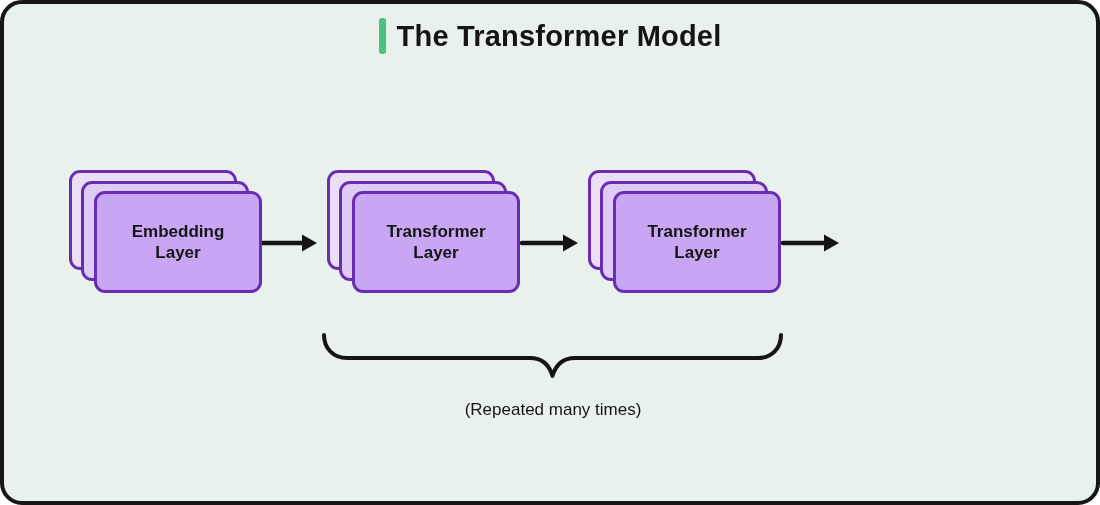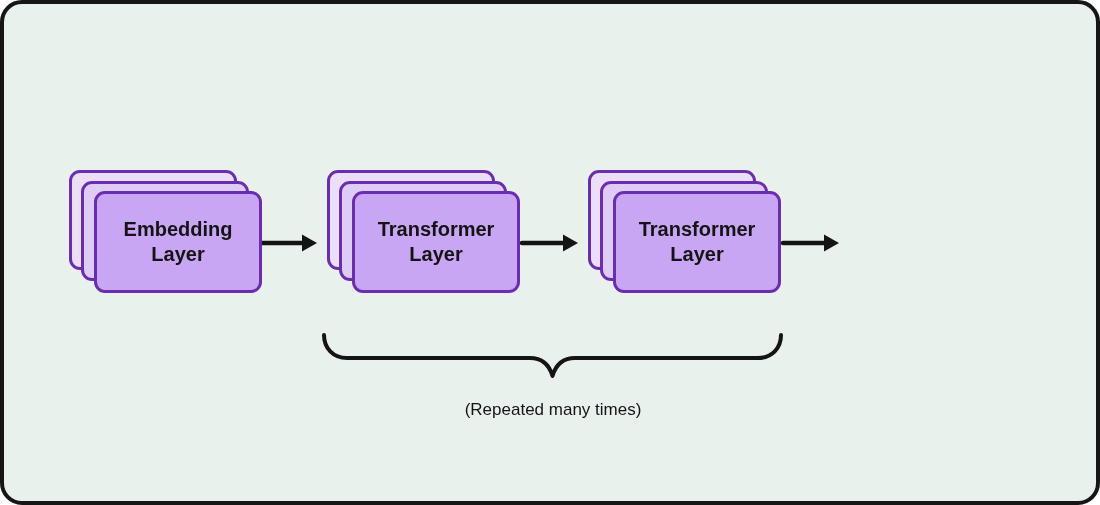--- a/index.html
+++ b/index.html
@@ -66,21 +66,21 @@
   .card.front {
     left: 25px; top: 21px;
     height: 102px;
     background: var(--card-front, #c9a6f4);
     display: flex;
     align-items: center;
     justify-content: center;
     text-align: center;
   }
   .card-label {
-    font-size: 20px;
+    font-size: 17px;
     font-weight: 600;
     line-height: 1.25;
     color: var(--text, #141414);
     padding: 0 10px;
   }
   
   .overlay {
     position: absolute;
     top: 0;
     left: 0;
@@ -98,20 +98,24 @@
     font-size: 17px;
     font-weight: 500;
     color: var(--text, #141414);
   }
 </style>
 </head>
 <body>
 
 <div class="canvas">
 
+  <div class="title-row">
+    <span class="accent-bar"></span>
+    <h1 class="page-title">The Transformer Model</h1>
+  </div>
 
   <svg class="overlay" viewBox="0 0 1100 505" xmlns="http://www.w3.org/2000/svg">
 
     <g stroke="#141414" stroke-width="4.5" stroke-linecap="round" fill="#141414">
       <line x1="257" y1="239" x2="300" y2="239"></line>
       <path d="M313 239 L298 230.5 L298 247.5 Z" stroke="none"></path>
     </g>
     <g stroke="#141414" stroke-width="4.5" stroke-linecap="round" fill="#141414">
       <line x1="518" y1="239" x2="561" y2="239"></line>
       <path d="M574 239 L559 230.5 L559 247.5 Z" stroke="none"></path>

